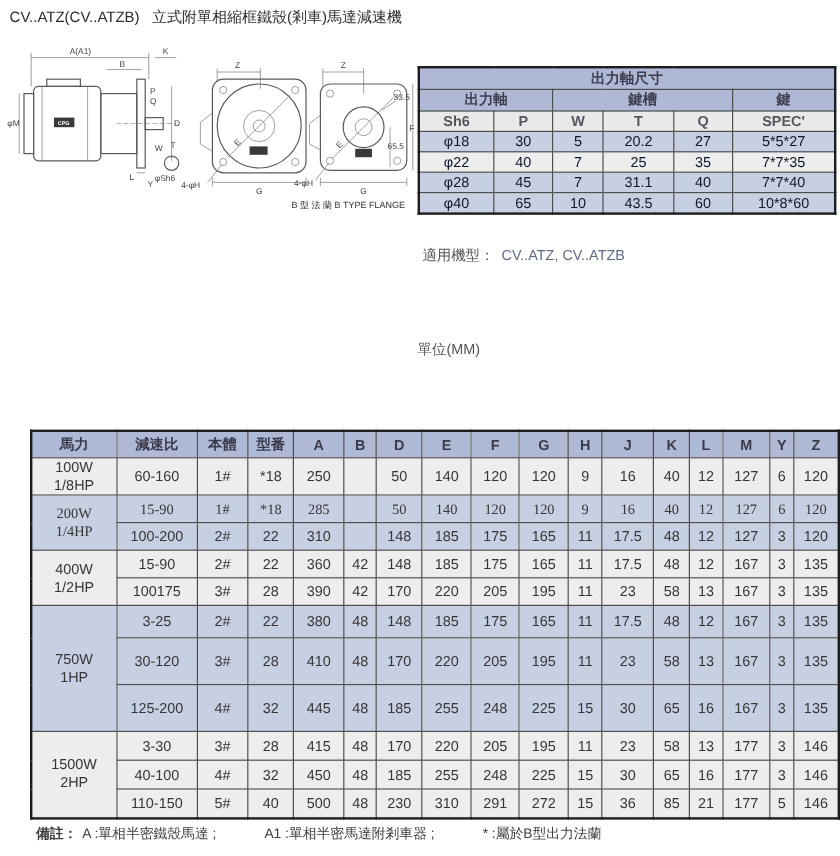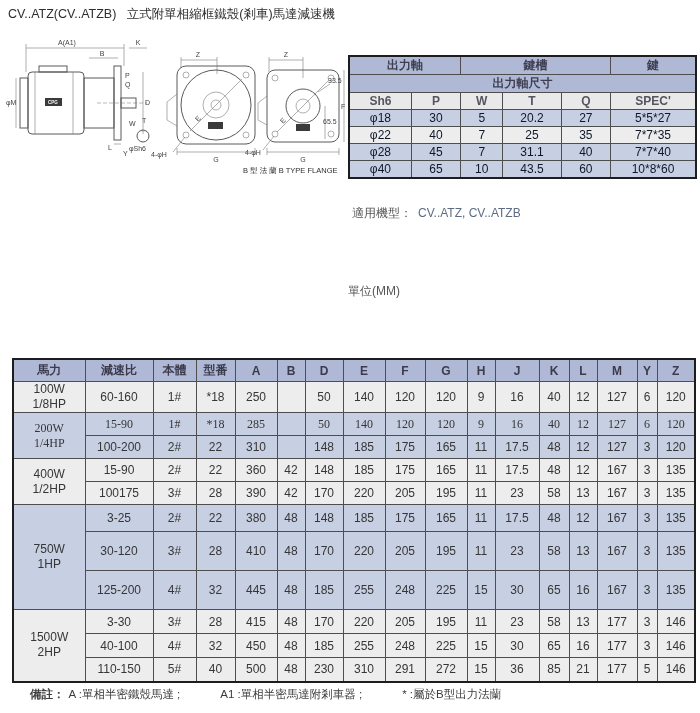--- a/index.html
+++ b/index.html
@@ -29,21 +29,21 @@
   .shaft-table th,.shaft-table td{
     border:1px solid #4e4e4e;font-size:12px;text-align:center;
     height:16px;padding:0 2px;font-weight:normal;
   }
   .shaft-table th{font-weight:bold;}
   .shaft-table td{color:#0f172a;}
   .note-line{position:absolute;left:352px;top:205px;font-size:12px;color:#555;}
   .note-line .val{color:#5d6c85;margin-left:6px;}
   .unit-line{position:absolute;left:348px;top:283px;font-size:12px;color:#555;}
   
-  .spec-table{position:absolute;left:12px;top:358px;border:2px solid #1d1d1d;table-layout:fixed;}
+  .spec-table{position:absolute;left:25px;top:358px;border:2px solid #1d1d1d;table-layout:fixed;}
   .spec-table th,.spec-table td{
     border:1px solid #4e4e4e;font-size:12px;text-align:center;
     color:#363636;padding:0 1px;overflow:hidden;
   }
   .spec-table th{background:#afb9d6;color:#3b3b4d;height:21px;}
   .power-cell{font-size:12px;line-height:1.25;}
   
   .footnote{position:absolute;left:30px;top:687px;font-size:11.5px;color:#3e3e3e;display:flex;gap:40px;white-space:nowrap;}
   .footnote .lbl{font-weight:bold;margin-right:4px;}
 </style>
@@ -169,26 +169,26 @@
   <colgroup>
       <col style="width:62px">
       <col style="width:49px">
       <col style="width:42px">
       <col style="width:58px">
       <col style="width:49px">
       <col style="width:85px">
     </colgroup>
   <thead>
     <tr class="t-head">
+      <th colspan="6">出力軸尺寸</th>
+    </tr>
+    <tr class="t-head">
       <th colspan="2">出力軸</th>
       <th colspan="3">鍵槽</th>
       <th colspan="1">鍵</th>
-    </tr>
-    <tr class="t-head">
-      <th colspan="6">出力軸尺寸</th>
     </tr>
     <tr class="t-subhead">
         <th>Sh6</th>
         <th>P</th>
         <th>W</th>
         <th>T</th>
         <th>Q</th>
         <th>SPEC'</th>
       </tr>
   </thead>

